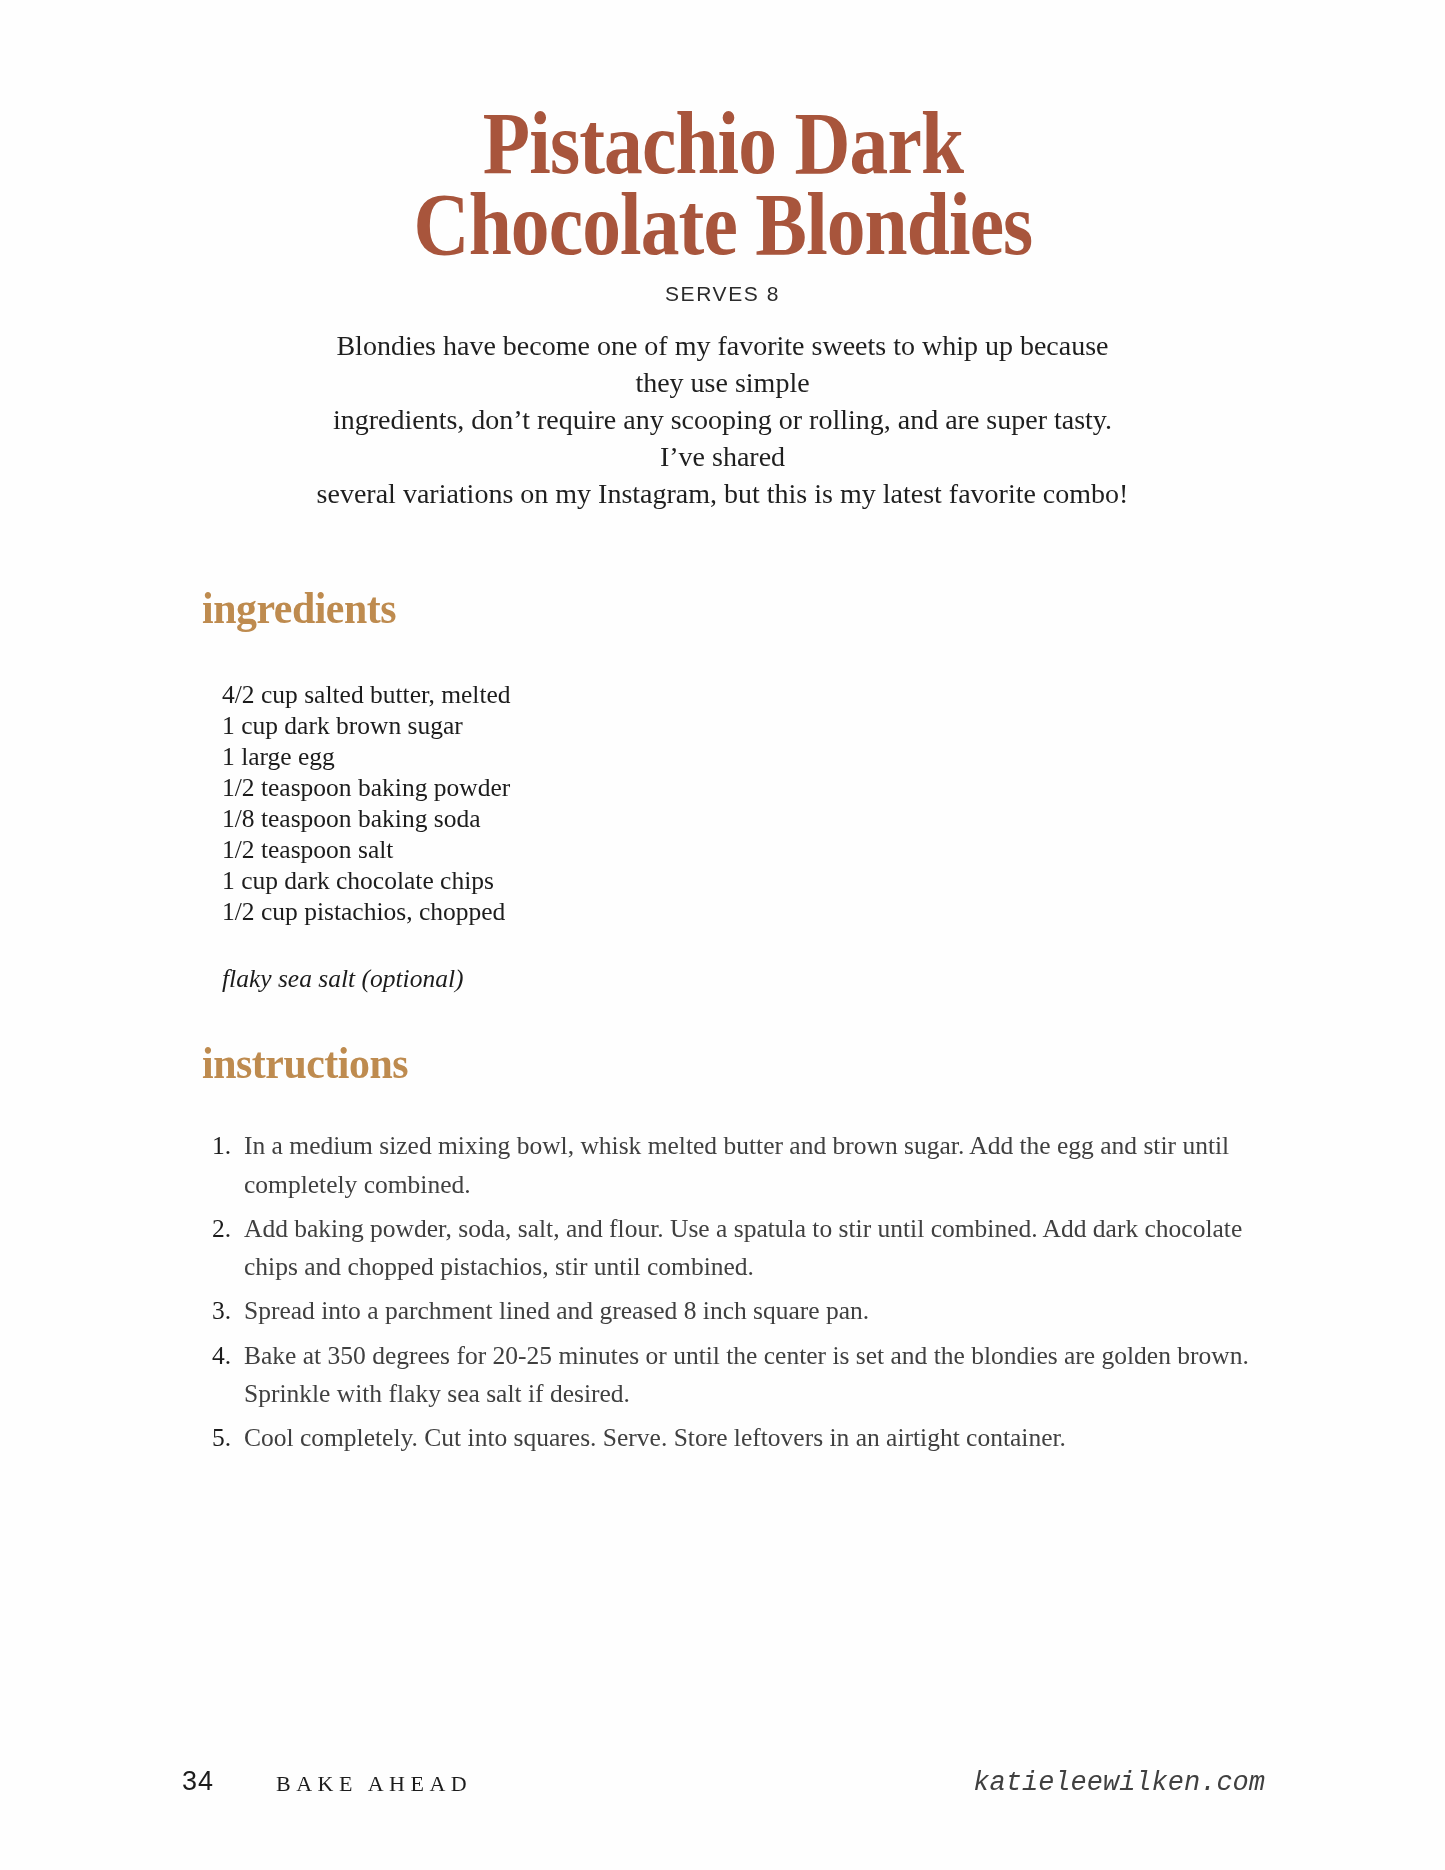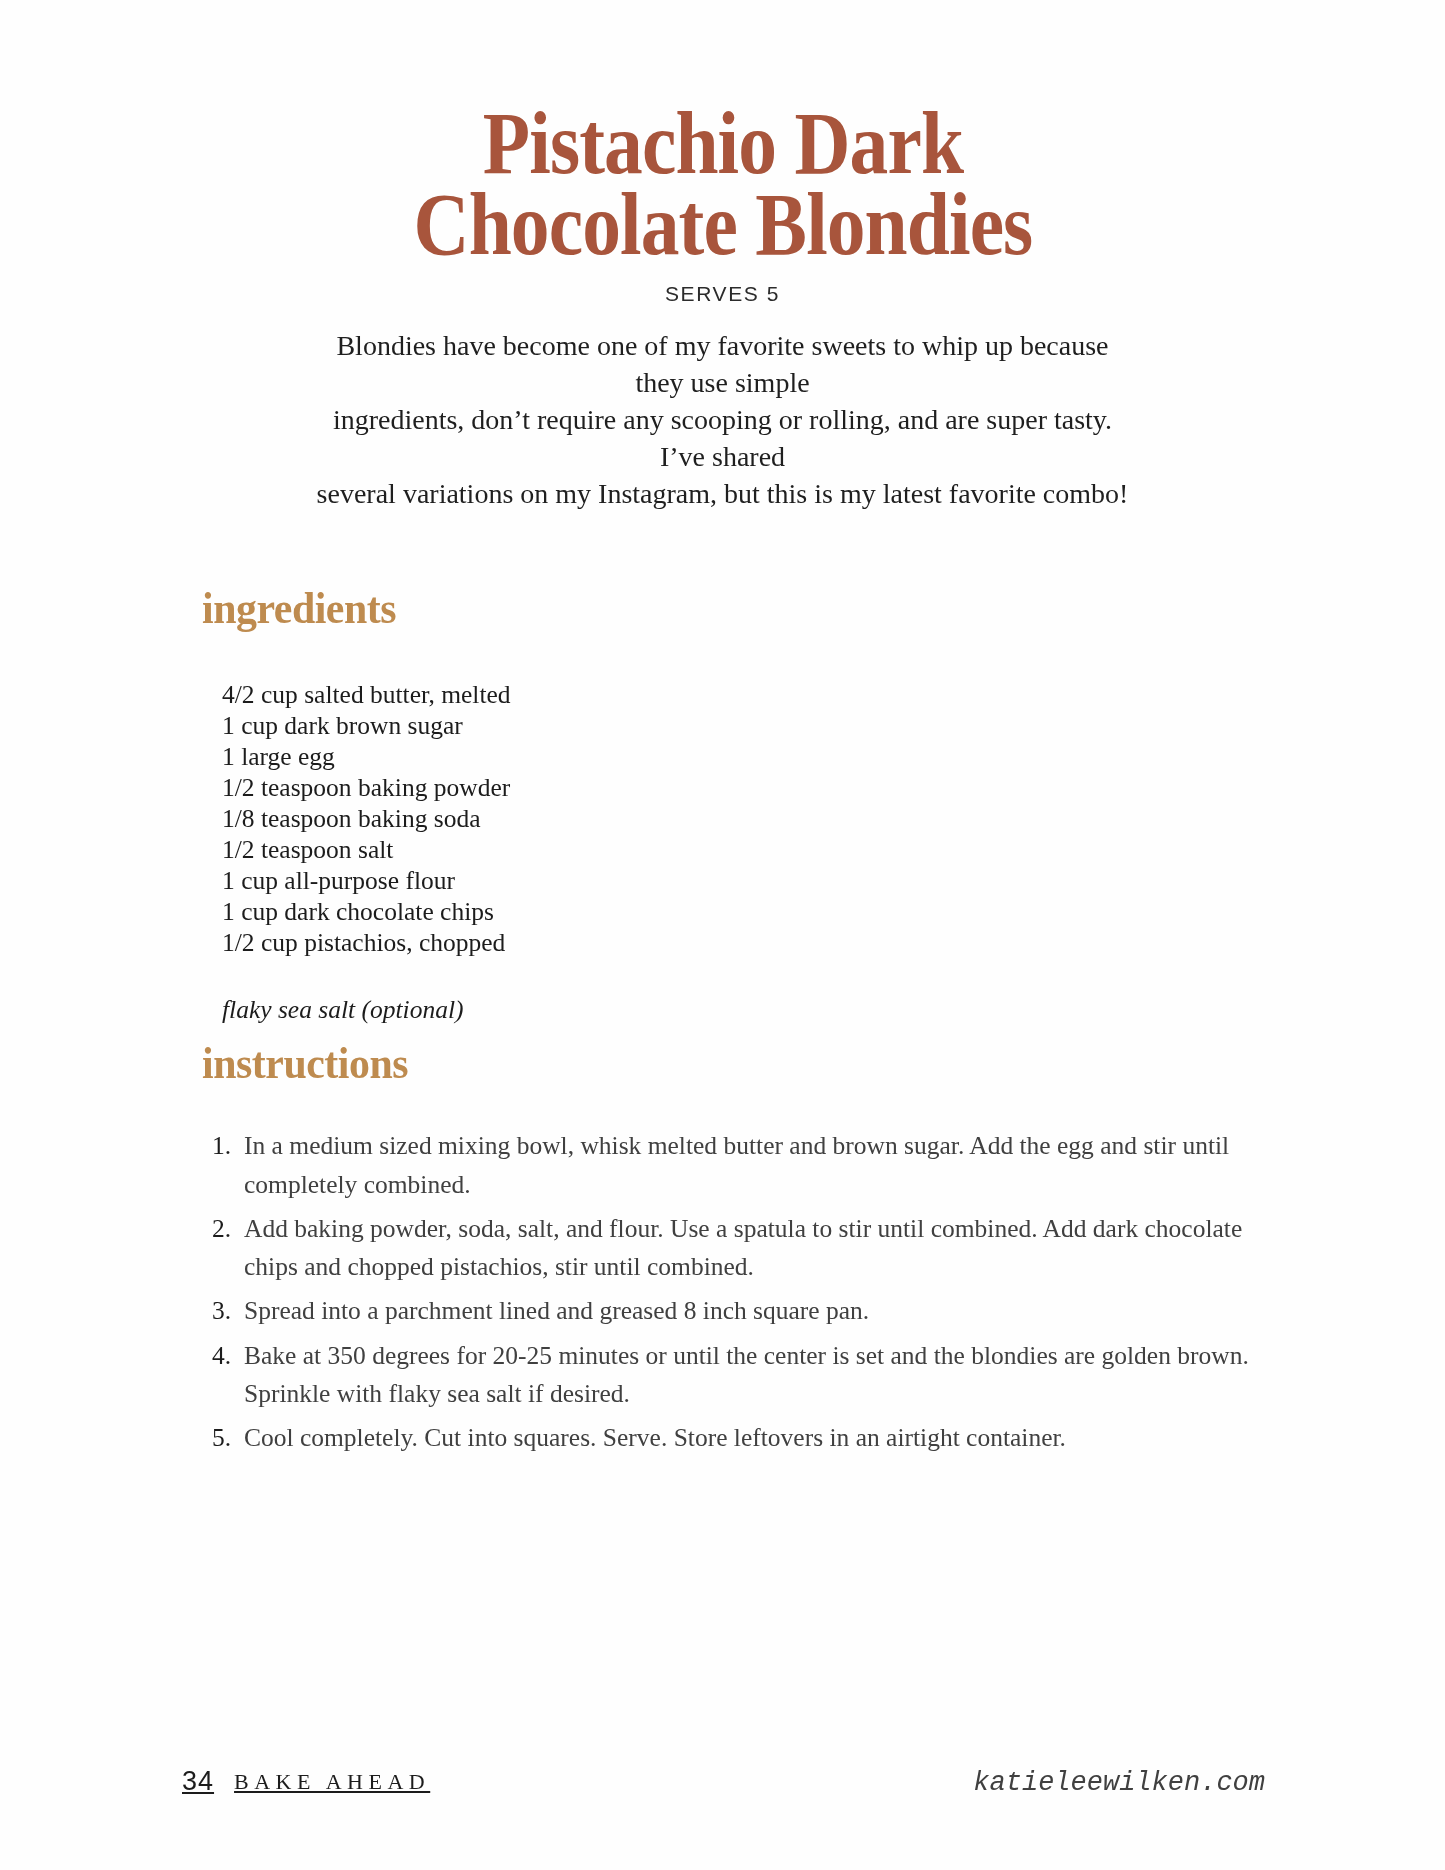--- a/index.html
+++ b/index.html
@@ -133,23 +133,22 @@
     left: 0;
     right: 0;
     bottom: 72px;
     padding: 0 180px 0 182px;
     display: flex;
     align-items: baseline;
     justify-content: space-between;
   }
   .footer-left {
     display: flex;
-    align-items: center;
-    gap: 20px;
-    text-decoration: underline;
+    align-items: flex-end;
+    gap: 62px;
   }
   .page-number {
     font-family: "Liberation Sans", sans-serif;
     font-size: 27px;
     letter-spacing: 1px;
     color: #1c1c1c;
   }
   .book-title {
     font-family: "Liberation Serif", serif;
     font-size: 22px;
@@ -166,38 +165,37 @@
 </head>
 <body>
 
 <div class="page">
 
   <div class="header">
     <h1 class="recipe-title">
       <span class="line">Pistachio Dark</span>
       <span class="line">Chocolate Blondies</span>
     </h1>
-    <div class="serves">SERVES 5</div>
+    <div class="serves">SERVES 8</div>
     <div class="description">
       <span class="line">Blondies have become one of my favorite sweets to whip up because they use simple</span>
       <span class="line">ingredients, don’t require any scooping or rolling, and are super tasty. I’ve shared</span>
       <span class="line">several variations on my Instagram, but this is my latest favorite combo!</span>
     </div>
   </div>
 
   <section id="ingredients-section">
     <h2 class="section-heading">ingredients</h2>
     <ul class="ingredient-list">
       <li>4/2 cup salted butter, melted</li>
       <li>1 cup dark brown sugar</li>
       <li>1 large egg</li>
       <li>1/2 teaspoon baking powder</li>
       <li>1/8 teaspoon baking soda</li>
       <li>1/2 teaspoon salt</li>
-      <li>1 cup all-purpose flour</li>
       <li>1 cup dark chocolate chips</li>
       <li>1/2 cup pistachios, chopped</li>
     </ul>
     <p class="optional-note">flaky sea salt (optional)</p>
   </section>
 
   <section id="instructions-section">
     <h2 class="section-heading">instructions</h2>
     <ol class="step-list">
       <li>In a medium sized mixing bowl, whisk melted butter and brown sugar. Add the egg and stir until completely combined.</li>

